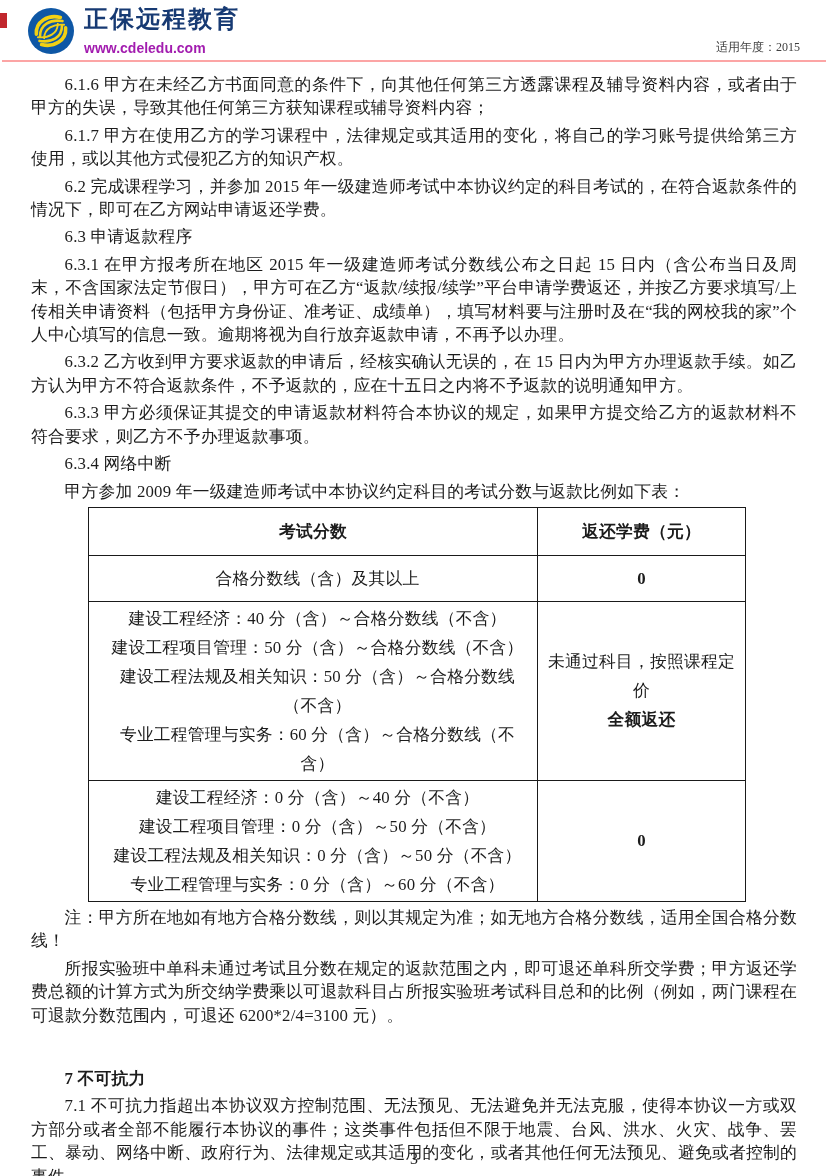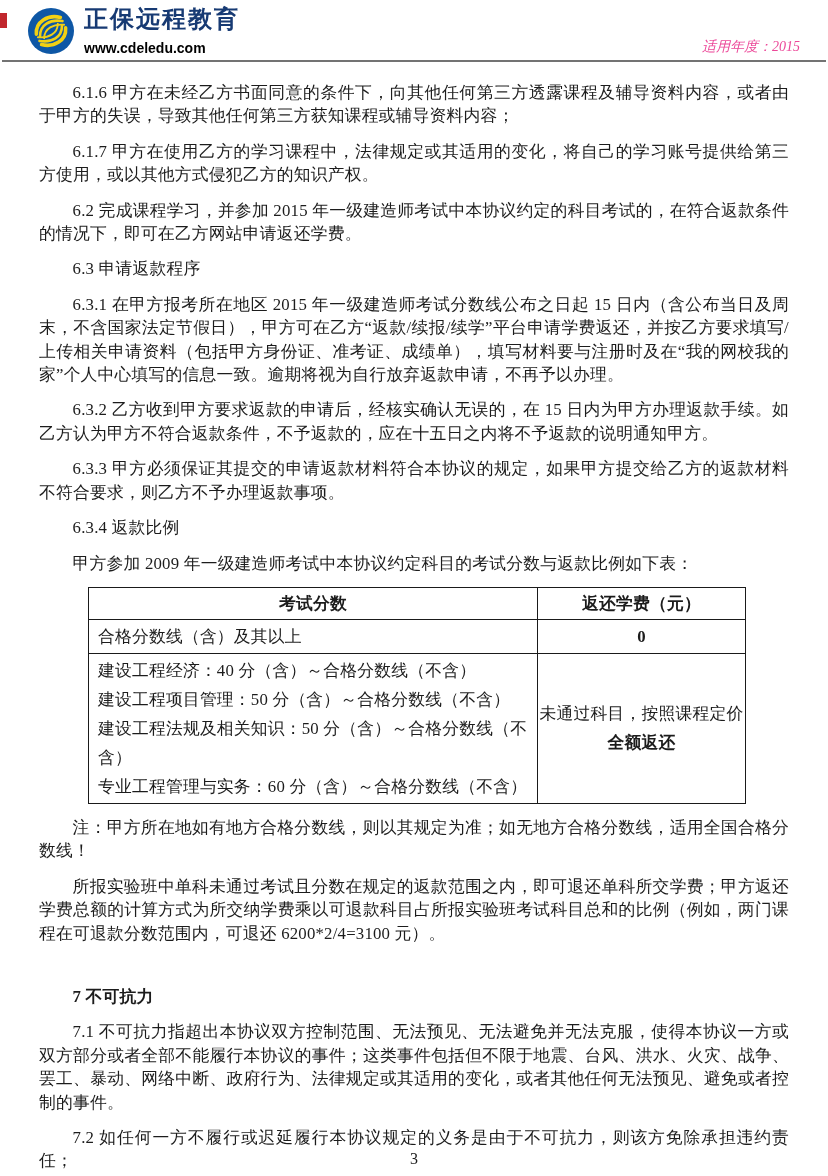--- a/index.html
+++ b/index.html
@@ -15,74 +15,73 @@
   }
   .corner-mark{
     position:absolute;left:0;top:13px;width:7px;height:15px;
     background:#c1272d;
   }
   
   .header{
     position:relative;
     height:60px;
     margin:0 2px;
-    border-bottom:2px solid #737373;
+    border-bottom:2px solid #fca5a5;
     display:flex;align-items:flex-start;justify-content:space-between;
   }
   .brand{display:flex;align-items:center;gap:10px;padding:6px 0 0 26px;}
   .brand-logo-icon{width:46px;height:46px;display:block;}
   .brand-text{display:flex;flex-direction:column;line-height:1.05;}
   .brand-name{
     font-family:"Liberation Sans","DejaVu Sans",sans-serif;
     font-weight:bold;font-size:24px;color:#173a73;letter-spacing:2px;
   }
   .brand-url{
     font-family:"Liberation Sans","DejaVu Sans",sans-serif;
-    font-weight:bold;font-size:14px;color:#000000;margin-top:10px;
+    font-weight:bold;font-size:14px;color:#a21caf;margin-top:10px;
   }
   .applicable-year{
     align-self:flex-end;
-    font-size:14px;color:#ec4899;
+    font-size:12px;color:#404040;
     padding:0 26px 4px 0;
-    font-style:italic;
   }
   
   .doc-body{
     padding:7px 27px 0 27px;
     font-size:16.8px;
     letter-spacing:0.2px;
     text-align:justify;
   }
   .para{
-    margin:12px;
+    margin:4px;
     line-height:23.4px;
     text-indent:2em;
   }
   .para.bold{font-weight:bold;}
   .para.gap{margin-top:40px;}
   
   .refund-table{
     border-collapse:collapse;
     table-layout:fixed;
     width:657px;
     margin:1px 0 1px 61px;
     font-size:16.8px;
   }
   .refund-table th,.refund-table td{
     border:1.6px solid #1a1a1a;
-    padding:0;
+    padding:8px;
     vertical-align:middle;
   }
   .refund-table th{
     font-weight:bold;text-align:center;height:31px;line-height:31px;
   }
   .col-scores{width:449px;}
   .col-refund{width:208px;}
   td.scores{padding:2px 6px 2px 9px;}
-  td.scores div{line-height:29px;text-align:left;}
+  td.scores div{line-height:29px;text-align:center;margin-left:6px;}
   td.refund{text-align:center;}
   td.refund div{line-height:29px;}
   td.refund div.bold{font-weight:bold;}
   
   .page-footer{
     position:absolute;left:0;bottom:8px;width:100%;
     text-align:center;font-size:16px;color:#1c1c1c;
   }
 </style>
 </head>
@@ -118,21 +117,21 @@
   <div class="doc-body">
 
     <div id="paras-top">
         <p class="para">6.1.6 甲方在未经乙方书面同意的条件下，向其他任何第三方透露课程及辅导资料内容，或者由于甲方的失误，导致其他任何第三方获知课程或辅导资料内容；</p>
         <p class="para">6.1.7 甲方在使用乙方的学习课程中，法律规定或其适用的变化，将自己的学习账号提供给第三方使用，或以其他方式侵犯乙方的知识产权。</p>
         <p class="para">6.2 完成课程学习，并参加 2015 年一级建造师考试中本协议约定的科目考试的，在符合返款条件的情况下，即可在乙方网站申请返还学费。</p>
         <p class="para">6.3 申请返款程序</p>
         <p class="para">6.3.1 在甲方报考所在地区 2015 年一级建造师考试分数线公布之日起 15 日内（含公布当日及周末，不含国家法定节假日），甲方可在乙方“返款/续报/续学”平台申请学费返还，并按乙方要求填写/上传相关申请资料（包括甲方身份证、准考证、成绩单），填写材料要与注册时及在“我的网校我的家”个人中心填写的信息一致。逾期将视为自行放弃返款申请，不再予以办理。</p>
         <p class="para">6.3.2 乙方收到甲方要求返款的申请后，经核实确认无误的，在 15 日内为甲方办理返款手续。如乙方认为甲方不符合返款条件，不予返款的，应在十五日之内将不予返款的说明通知甲方。</p>
         <p class="para">6.3.3 甲方必须保证其提交的申请返款材料符合本协议的规定，如果甲方提交给乙方的返款材料不符合要求，则乙方不予办理返款事项。</p>
-        <p class="para">6.3.4 返款比例</p>
+        <p class="para">6.3.4 网络中断</p>
         <p class="para">甲方参加 2009 年一级建造师考试中本协议约定科目的考试分数与返款比例如下表：</p>
       </div>
 
     <table class="refund-table">
       <colgroup>
         <col class="col-scores">
         <col class="col-refund">
       </colgroup>
       <thead>
         <tr>
@@ -154,20 +153,31 @@
               <div>建设工程经济：40 分（含）～合格分数线（不含）</div>
               <div>建设工程项目管理：50 分（含）～合格分数线（不含）</div>
               <div>建设工程法规及相关知识：50 分（含）～合格分数线（不含）</div>
               <div>专业工程管理与实务：60 分（含）～合格分数线（不含）</div>
             </td>
             <td class="refund">
               <div>未通过科目，按照课程定价</div>
               <div class="bold">全额返还</div>
             </td>
           </tr>
+          <tr>
+            <td class="scores">
+              <div>建设工程经济：0 分（含）～40 分（不含）</div>
+              <div>建设工程项目管理：0 分（含）～50 分（不含）</div>
+              <div>建设工程法规及相关知识：0 分（含）～50 分（不含）</div>
+              <div>专业工程管理与实务：0 分（含）～60 分（不含）</div>
+            </td>
+            <td class="refund">
+              <div class="bold">0</div>
+            </td>
+          </tr>
         </tbody>
     </table>
 
     <div id="paras-bottom">
         <p class="para">注：甲方所在地如有地方合格分数线，则以其规定为准；如无地方合格分数线，适用全国合格分数线！</p>
         <p class="para">所报实验班中单科未通过考试且分数在规定的返款范围之内，即可退还单科所交学费；甲方返还学费总额的计算方式为所交纳学费乘以可退款科目占所报实验班考试科目总和的比例（例如，两门课程在可退款分数范围内，可退还 6200*2/4=3100 元）。</p>
         <p class="para bold gap">7 不可抗力</p>
         <p class="para">7.1 不可抗力指超出本协议双方控制范围、无法预见、无法避免并无法克服，使得本协议一方或双方部分或者全部不能履行本协议的事件；这类事件包括但不限于地震、台风、洪水、火灾、战争、罢工、暴动、网络中断、政府行为、法律规定或其适用的变化，或者其他任何无法预见、避免或者控制的事件。</p>
         <p class="para">7.2 如任何一方不履行或迟延履行本协议规定的义务是由于不可抗力，则该方免除承担违约责任；</p>
         <p class="para">7.3 不可抗力事由发生后，若有可能，受不可抗力影响的一方应在 10 个工作日内将有关情况及时通知对方（乙方可以通过网站公告的方式通知甲方），凡违反此通知义务而不履约给对方造成损失的，则必须赔偿由此而给对方造成的损失；</p>

